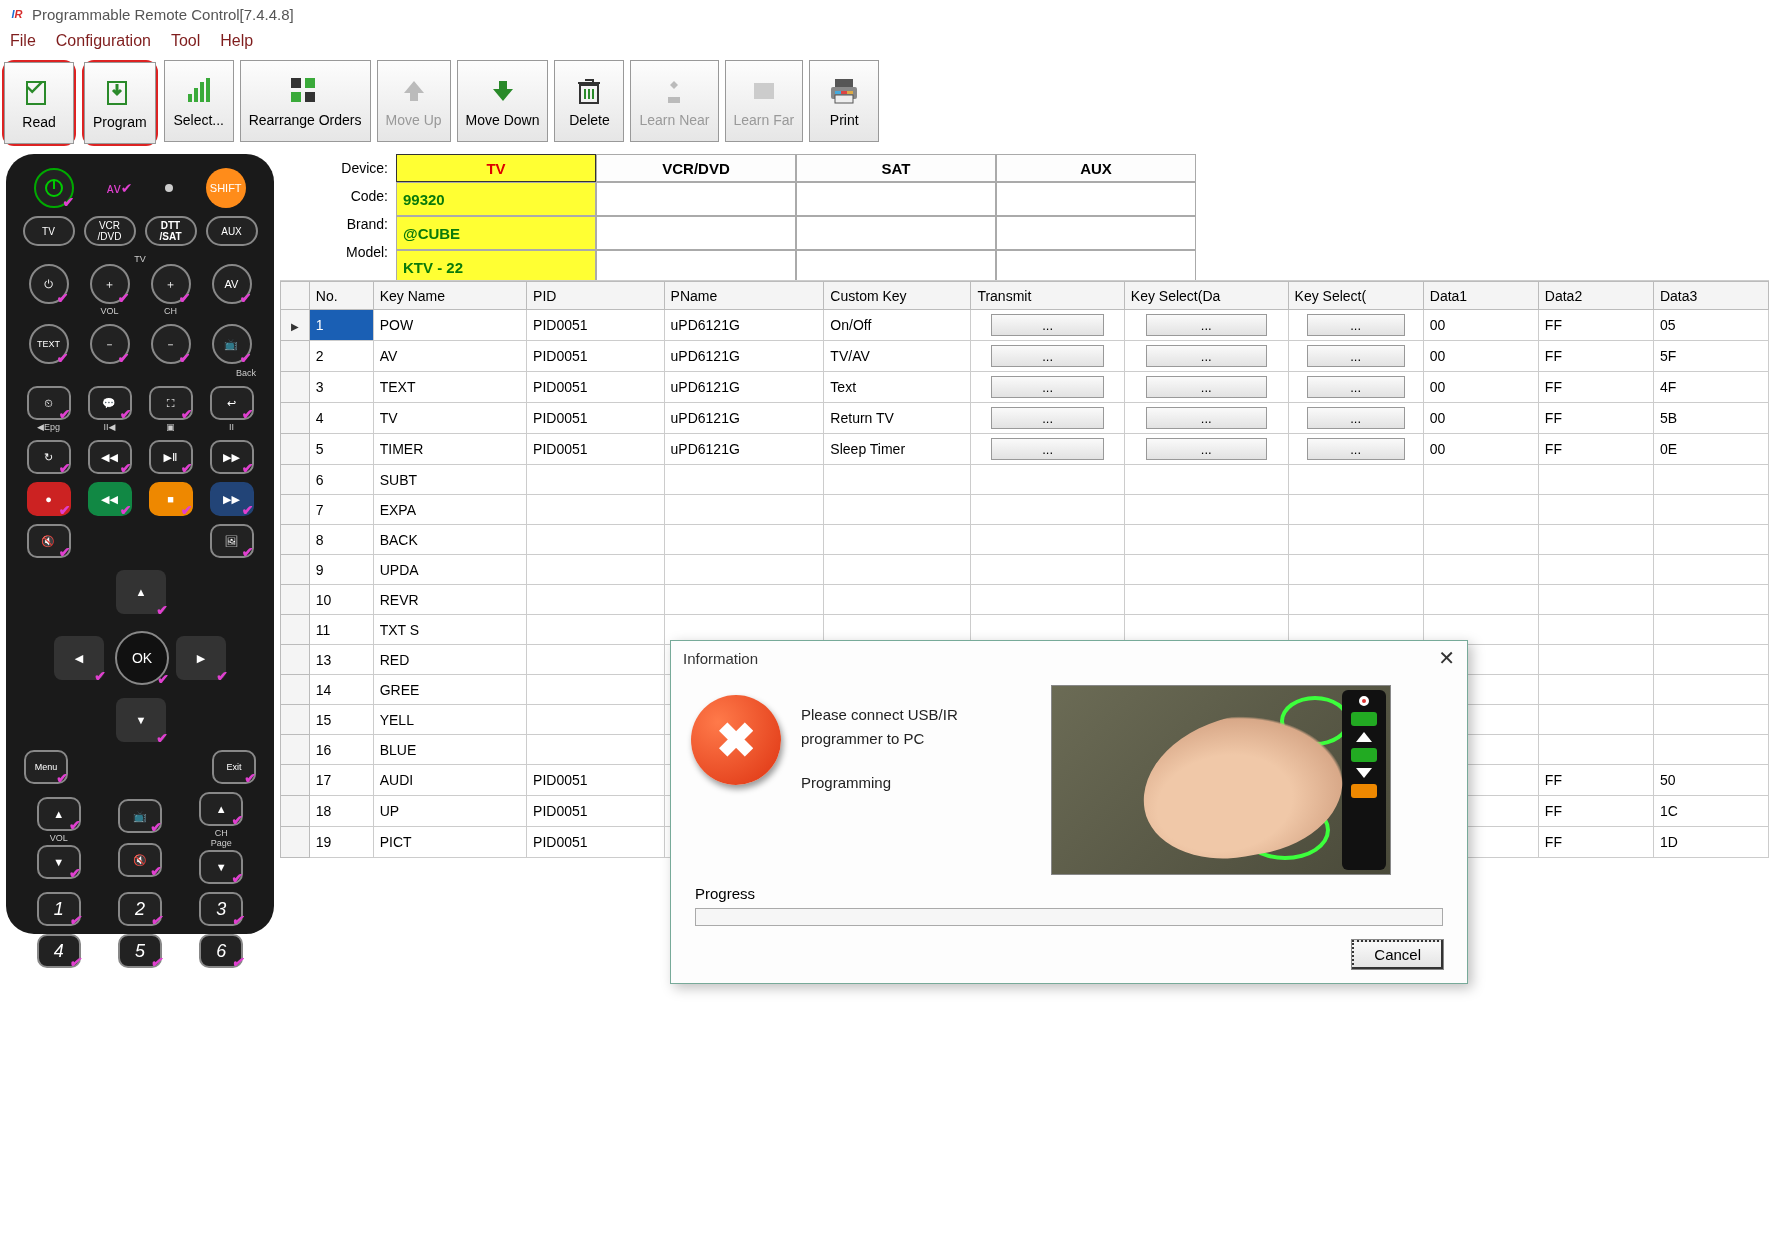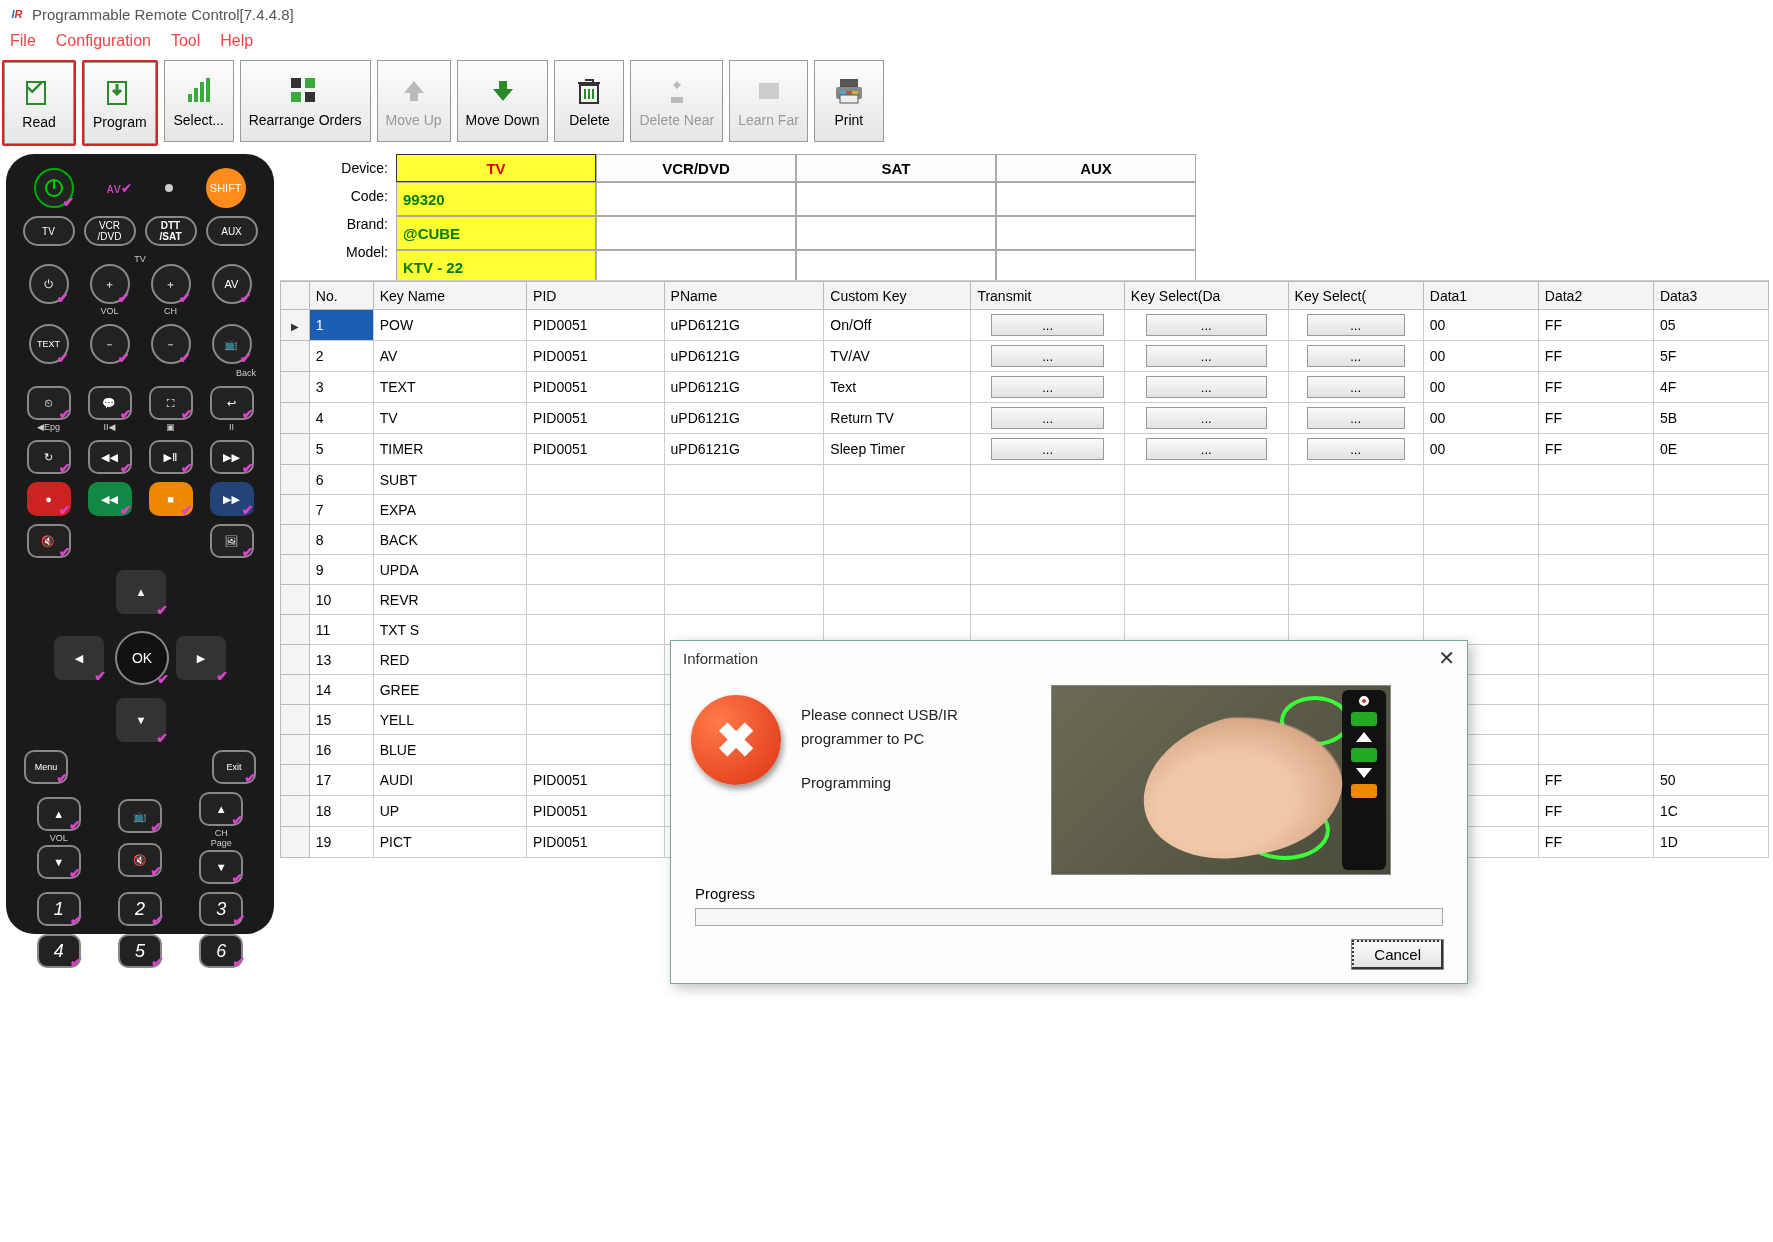--- a/index.html
+++ b/index.html
@@ -1,27 +1,27 @@
 <!DOCTYPE html>
 <html><head>
 <meta charset="utf-8">
 <style>
   * { box-sizing: border-box; margin: 0; padding: 0; }
   body { font-family: "Segoe UI", Tahoma, sans-serif; font-size: 13px; background: #fff; color: #000; overflow: hidden; width: 1773px; height: 1242px; position: relative; }
   .title-bar { height: 28px; padding: 4px 8px; display: flex; align-items: center; gap: 6px; color: #555; font-size: 15px; }
   .app-icon { width: 18px; height: 18px; display: inline-flex; align-items: center; justify-content: center; font-size: 11px; font-weight: bold; }
   .app-icon .ir1 { color:#1a6fd6; font-style: italic; }
   .app-icon .ir2 { color:#d62c2c; font-style: italic; }
-  .menu-bar { height: 30px; display: flex; gap: 20px; padding: 4px 10px 8px 10px; font-size: 16px; color: #ef4444; }
+  .menu-bar { height: 30px; display: flex; gap: 20px; padding: 4px 10px 8px 10px; font-size: 16px; color: #7f1d1d; }
   .menu-bar span { cursor: default; }
   .toolbar { display: flex; gap: 6px; padding: 2px 2px 4px 2px; background: #fff; }
   .tb-btn { border: 1px solid #999; background: linear-gradient(#fdfdfd,#e6e6e6); width: auto; min-width: 70px; height: 82px; display: flex; flex-direction: column; align-items: center; justify-content: center; gap: 4px; font-size: 14px; padding: 4px 8px; cursor: pointer; }
   .tb-btn.disabled { color: #999; }
   .tb-btn .ico { width: 34px; height: 34px; display:flex; align-items:center; justify-content:center; }
-  .hl { border: 2px solid #d22; border-radius: 2px; padding: 0; }
+  .hl { border: 2px solid #d22; border-radius: 12px; padding: 0; }
   .hl .tb-btn { border:1px solid #999; }
   .content { display: flex; position: absolute; top: 150px; left:0; right:0; bottom:0; }
   .remote-pane { width: 280px; background:#fff; padding-top:4px; }
   .remote { width: 268px; height: 780px; background: #1a1a1a; border-radius: 28px; margin: 0 auto; position: relative; padding: 14px 12px; color:#fff; font-size:11px; }
   .remote .rbtn { background:#222; border:2px solid #888; border-radius:50%; width:40px; height:40px; display:flex; align-items:center; justify-content:center; position:relative; font-size:11px; color:#fff; }
   .remote .pill { border-radius: 20px; width: 52px; height: 30px; font-size: 10px; text-align:center; line-height:1.1; }
   .remote .sq { border-radius: 10px; width:44px; height:34px; }
   .remote .row { display:flex; justify-content:space-around; margin-bottom:8px; align-items:center; }
   .remote .check::after { content:"✔"; color:#e040d0; position:absolute; right:-2px; bottom:-4px; font-size:14px; font-weight:bold; }
   .shift-btn { background:#ff8c1a !important; border:none !important; color:#fff; font-size:11px; }
@@ -150,21 +150,21 @@
         </svg>
       </span>
       <span>Delete</span>
     </button>
   <button class="tb-btn disabled">
       <span class="ico">
         <svg width="28" height="28">
           <path d="M14 4l4 4-4 4-4-4z M14 12v4 M8 20h12v6H8z" fill="#bbb"></path>
         </svg>
       </span>
-      <span>Delete Near</span>
+      <span>Learn Near</span>
     </button>
   <button class="tb-btn disabled">
       <span class="ico">
         <svg width="28" height="28">
           <rect x="4" y="6" width="20" height="16" fill="#ccc"></rect>
         </svg>
       </span>
       <span>Learn Far</span>
     </button>
   <button class="tb-btn">

